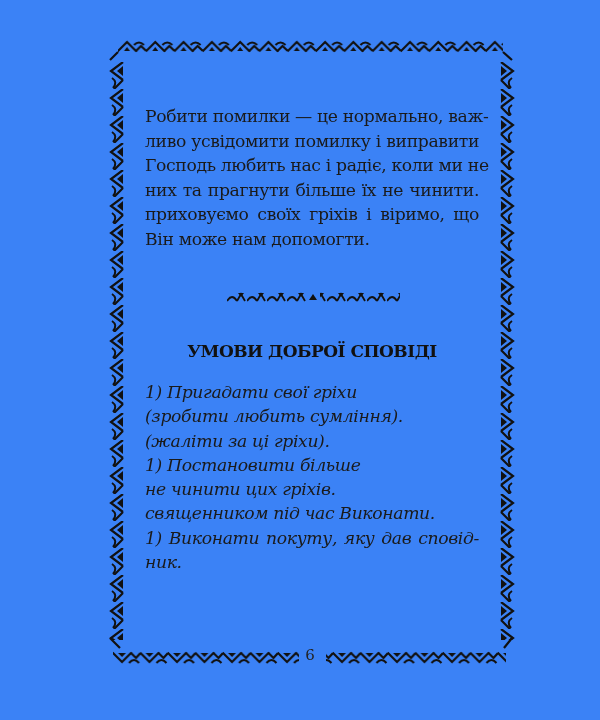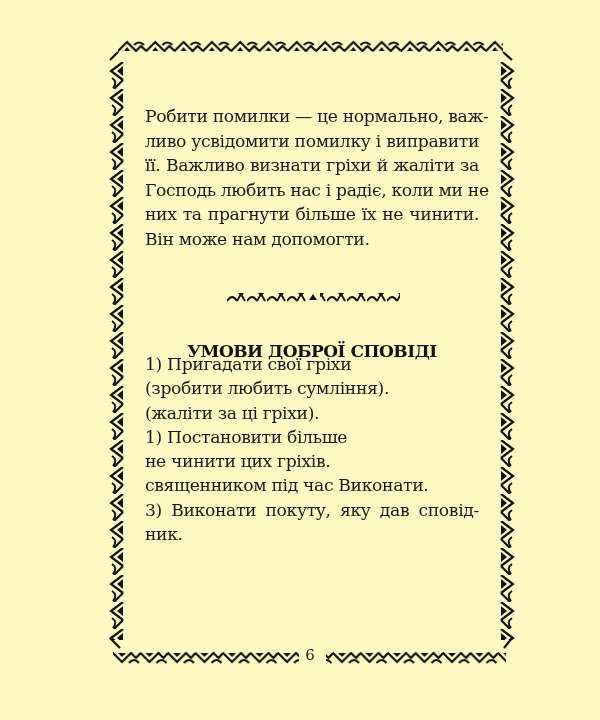--- a/index.html
+++ b/index.html
@@ -1,35 +1,35 @@
 <!DOCTYPE html>
 <html><head>
   <meta charset="utf-8">
   <style>
     html, body { margin: 0; padding: 0; background: #ffffff; }
     body { width: 600px; height: 720px; position: relative; overflow: hidden; }
-    .page { position: absolute; left: 0; top: 0; width: 600px; height: 720px; background: #fef9c3; }
+    .page { position: absolute; left: 0; top: 0; width: 600px; height: 720px; background: #3b82f6; }
     .border-svg { position: absolute; left: 0; top: 0; width: 600px; height: 720px; }
     .text-block {
       position: absolute; left: 145px; width: 334px;
       font-family: "DejaVu Serif", "Liberation Serif", serif;
       color: #1a1a1a;
     }
     .para {
       top: 104px; font-size: 17.2px; line-height: 24.6px;
       text-align: justify; letter-spacing: -0.35px;
     }
     .para .ln { display: block; text-align: justify; text-align-last: justify; white-space: nowrap; }
     .para .ln.last { text-align-last: left; }
     .heading {
       position: absolute; top: 341px; left: 145px; width: 334px; text-align: center;
       font-family: "DejaVu Serif", "Liberation Serif", serif; font-weight: bold;
       font-size: 17px; letter-spacing: -0.5px; color: #111;
     }
-    .list { top: 352px; font-size: 17.2px; line-height: 24.3px; letter-spacing: -0.35px; }
+    .list { top: 380px; font-size: 17.2px; line-height: 24.3px; letter-spacing: -0.35px; font-style: italic; }
     .list .ln { display: block; white-space: nowrap; }
     .list .ln.just { text-align: justify; text-align-last: justify; }
     .pagenum {
       position: absolute; left: 303px; top: 646px; width: 14px; text-align: center;
       font-family: "DejaVu Serif", "Liberation Serif", serif; font-size: 15px; color: #222;
     }
   </style>
 </head>
 <body>
 
@@ -100,33 +100,33 @@
     <g>
       <rect x="227" y="289" width="80" height="14" fill="url(#divPat)"></rect>
       <path d="M309,300 L313,294 L317,300 Z" fill="#111"></path>
       <rect x="320" y="289" width="80" height="14" fill="url(#divPat)"></rect>
     </g>
   </svg>
 
   <div class="text-block para">
     <span class="ln">Робити помилки — це нормально, важ-</span>
     <span class="ln">ливо усвідомити помилку і виправити</span>
-    <span class="ln">її. Важливо визнати гріхи й жаліти за</span>
     <span class="ln">Господь любить нас і радіє, коли ми не</span>
     <span class="ln">них та прагнути більше їх не чинити.</span>
+    <span class="ln">приховуємо своїх гріхів і віримо, що</span>
     <span class="ln last">Він може нам допомогти.</span>
   </div>
 
   <div class="heading">УМОВИ ДОБРОЇ СПОВІДІ</div>
 
   <div class="text-block list">
     <span class="ln">1) Пригадати свої гріхи</span>
     <span class="ln">(зробити любить сумління).</span>
     <span class="ln">(жаліти за ці гріхи).</span>
     <span class="ln">1) Постановити більше</span>
     <span class="ln">не чинити цих гріхів.</span>
     <span class="ln">священником під час Виконати.</span>
-    <span class="ln just">3) Виконати покуту, яку дав сповід-</span>
+    <span class="ln just">1) Виконати покуту, яку дав сповід-</span>
     <span class="ln">ник.</span>
   </div>
 
   <div class="pagenum">6</div>
 </div>
 
 </body></html>

